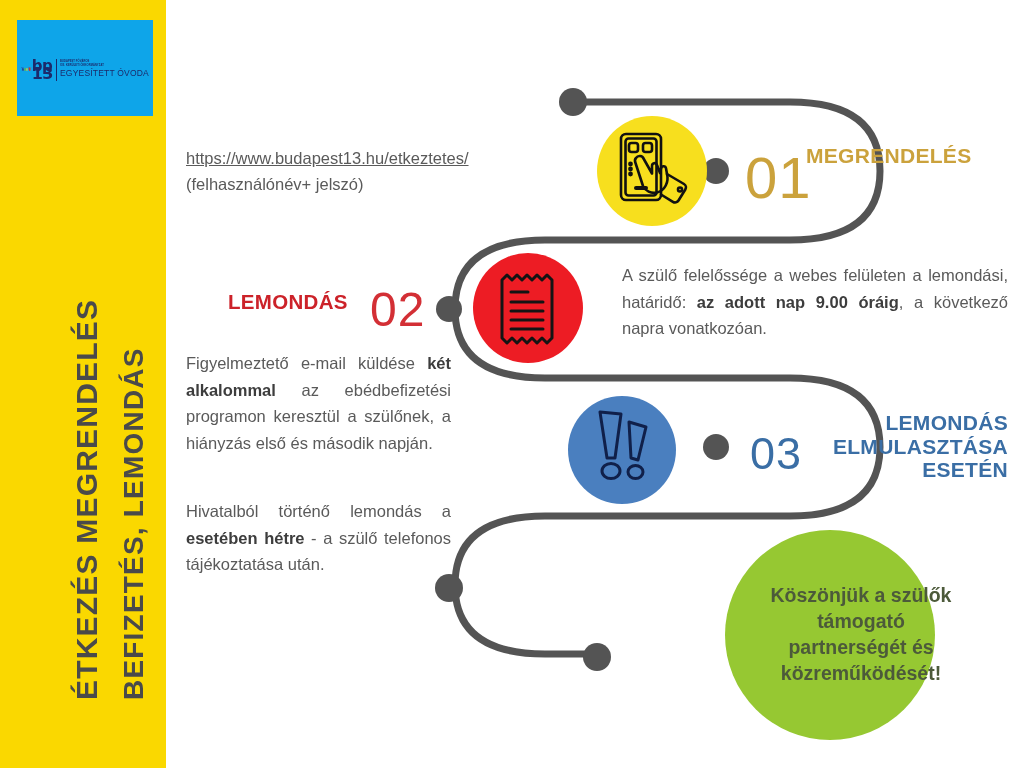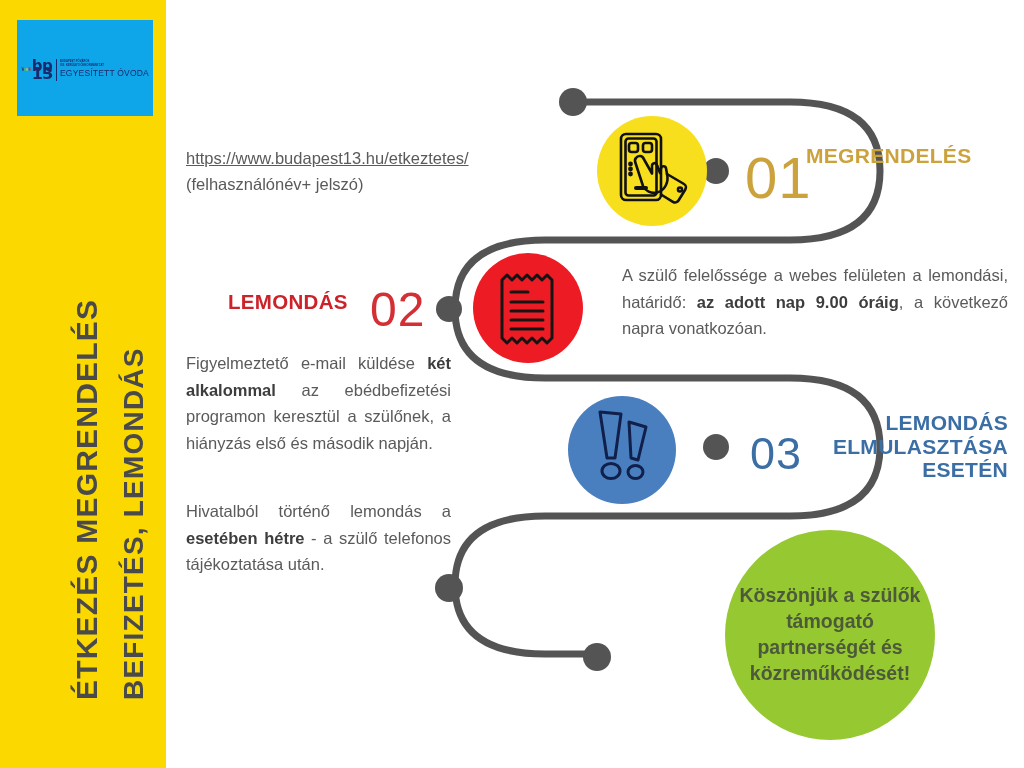--- a/index.html
+++ b/index.html
@@ -92,21 +92,21 @@
   .h3-num{left:750px;top:428px;font-size:45px;color:#3A6EA5;letter-spacing:1px;}
   .h3-label{left:816px;top:411px;font-size:21px;color:#3A6EA5;letter-spacing:.3px;text-align:right;width:192px;}
 
   
   .circ{position:absolute;border-radius:50%;}
   .circ-yellow{left:597px;top:116px;width:110px;height:110px;background:#F7DF1E;}
   .circ-red{left:473px;top:253px;width:110px;height:110px;background:#ED1C24;}
   .circ-blue{left:568px;top:396px;width:108px;height:108px;background:#4A7FBF;}
   .circ-green{left:725px;top:530px;width:210px;height:210px;background:#96C832;}
   .green-text{
-    position:absolute;left:725px;top:530px;width:210px;height:210px;
+    position:absolute;left:756px;top:530px;width:210px;height:210px;
     display:flex;align-items:center;justify-content:center;text-align:center;
     color:#4c5a3a;font-weight:bold;font-size:19.5px;line-height:1.33;
     box-sizing:border-box;padding:0 14px;
   }
 
   .icon-abs{position:absolute;}
   .ic-phone{left:613px;top:130px;}
   .ic-receipt{left:494px;top:270px;}
   .ic-excl{left:588px;top:408px;}
 

